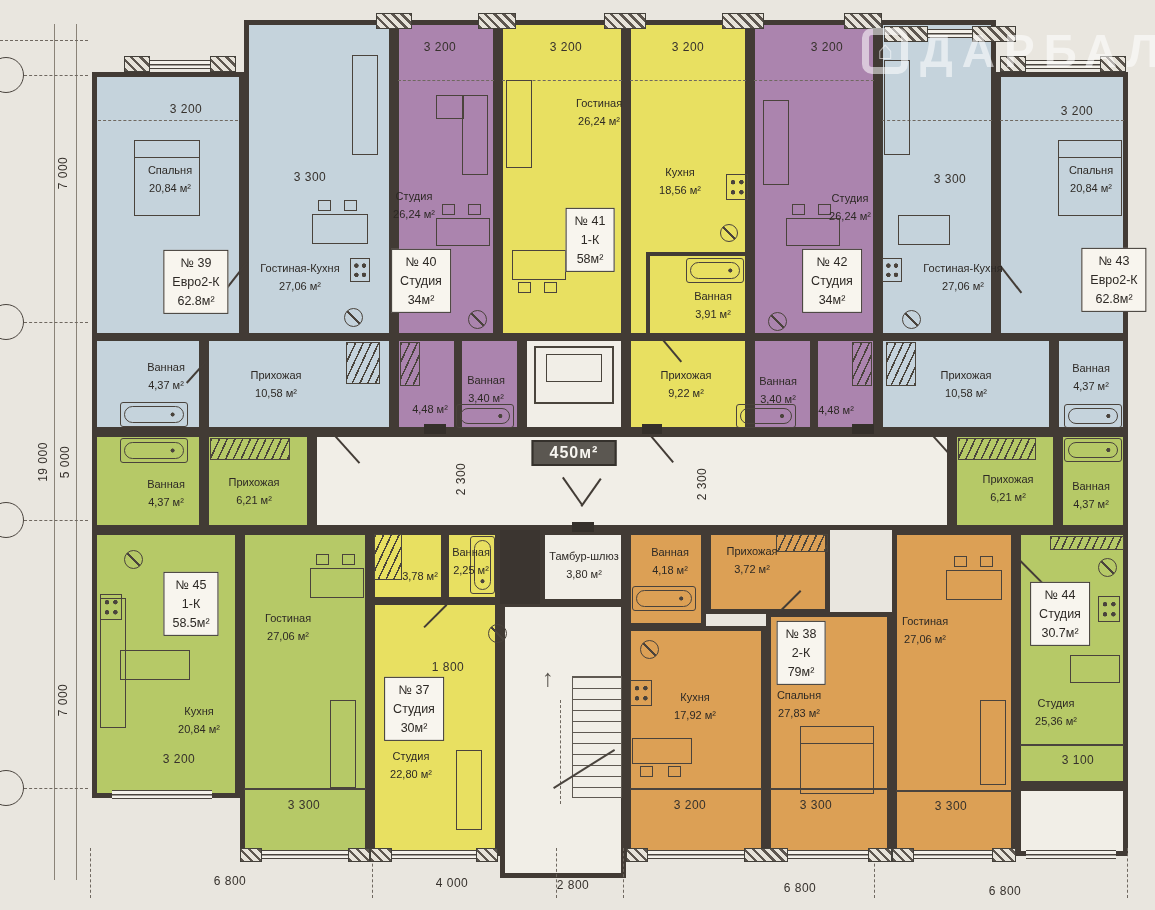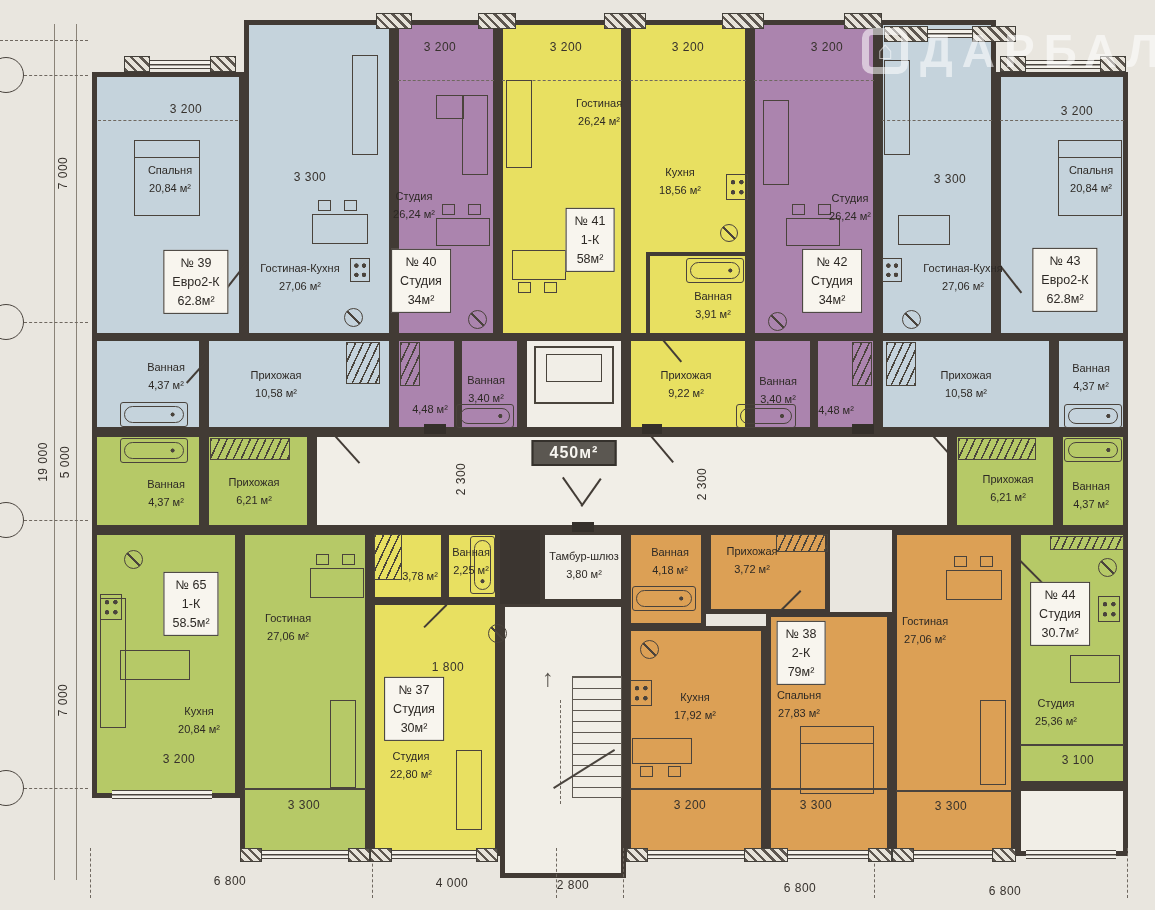--- a/index.html
+++ b/index.html
@@ -351,21 +351,21 @@
   <div class="lbl dim" style="left:950px;top:180px">3 300</div>
   <div class="lbl" style="left:963px;top:278px">
     <div>Гостиная-Кухня</div>
     <div>27,06 м²</div>
   </div>
   <div class="lbl dim" style="left:1077px;top:112px">3 200</div>
   <div class="lbl" style="left:1091px;top:180px">
     <div>Спальня</div>
     <div>20,84 м²</div>
   </div>
-  <div class="badge" style="left:1065px;top:280px">
+  <div class="badge" style="left:1114px;top:280px">
     <div>№ 43</div>
     <div>Евро2-К</div>
     <div>62.8м²</div>
   </div>
 
   <div class="lbl" style="left:166px;top:377px">
     <div>Ванная</div>
     <div>4,37 м²</div>
   </div>
   <div class="lbl" style="left:276px;top:385px">
@@ -396,21 +396,21 @@
   <div class="lbl" style="left:1091px;top:496px">
     <div>Ванная</div>
     <div>4,37 м²</div>
   </div>
 
   <div class="total-badge" style="left:574px;top:453px">450м²</div>
   <div class="lbl dim rot" style="left:462px;top:479px">2 300</div>
   <div class="lbl dim rot" style="left:703px;top:484px">2 300</div>
 
   <div class="badge" style="left:191px;top:604px">
-    <div>№ 65</div>
+    <div>№ 45</div>
     <div>1-К</div>
     <div>58.5м²</div>
   </div>
   <div class="lbl" style="left:288px;top:628px">
     <div>Гостиная</div>
     <div>27,06 м²</div>
   </div>
   <div class="lbl" style="left:199px;top:721px">
     <div>Кухня</div>
     <div>20,84 м²</div>

